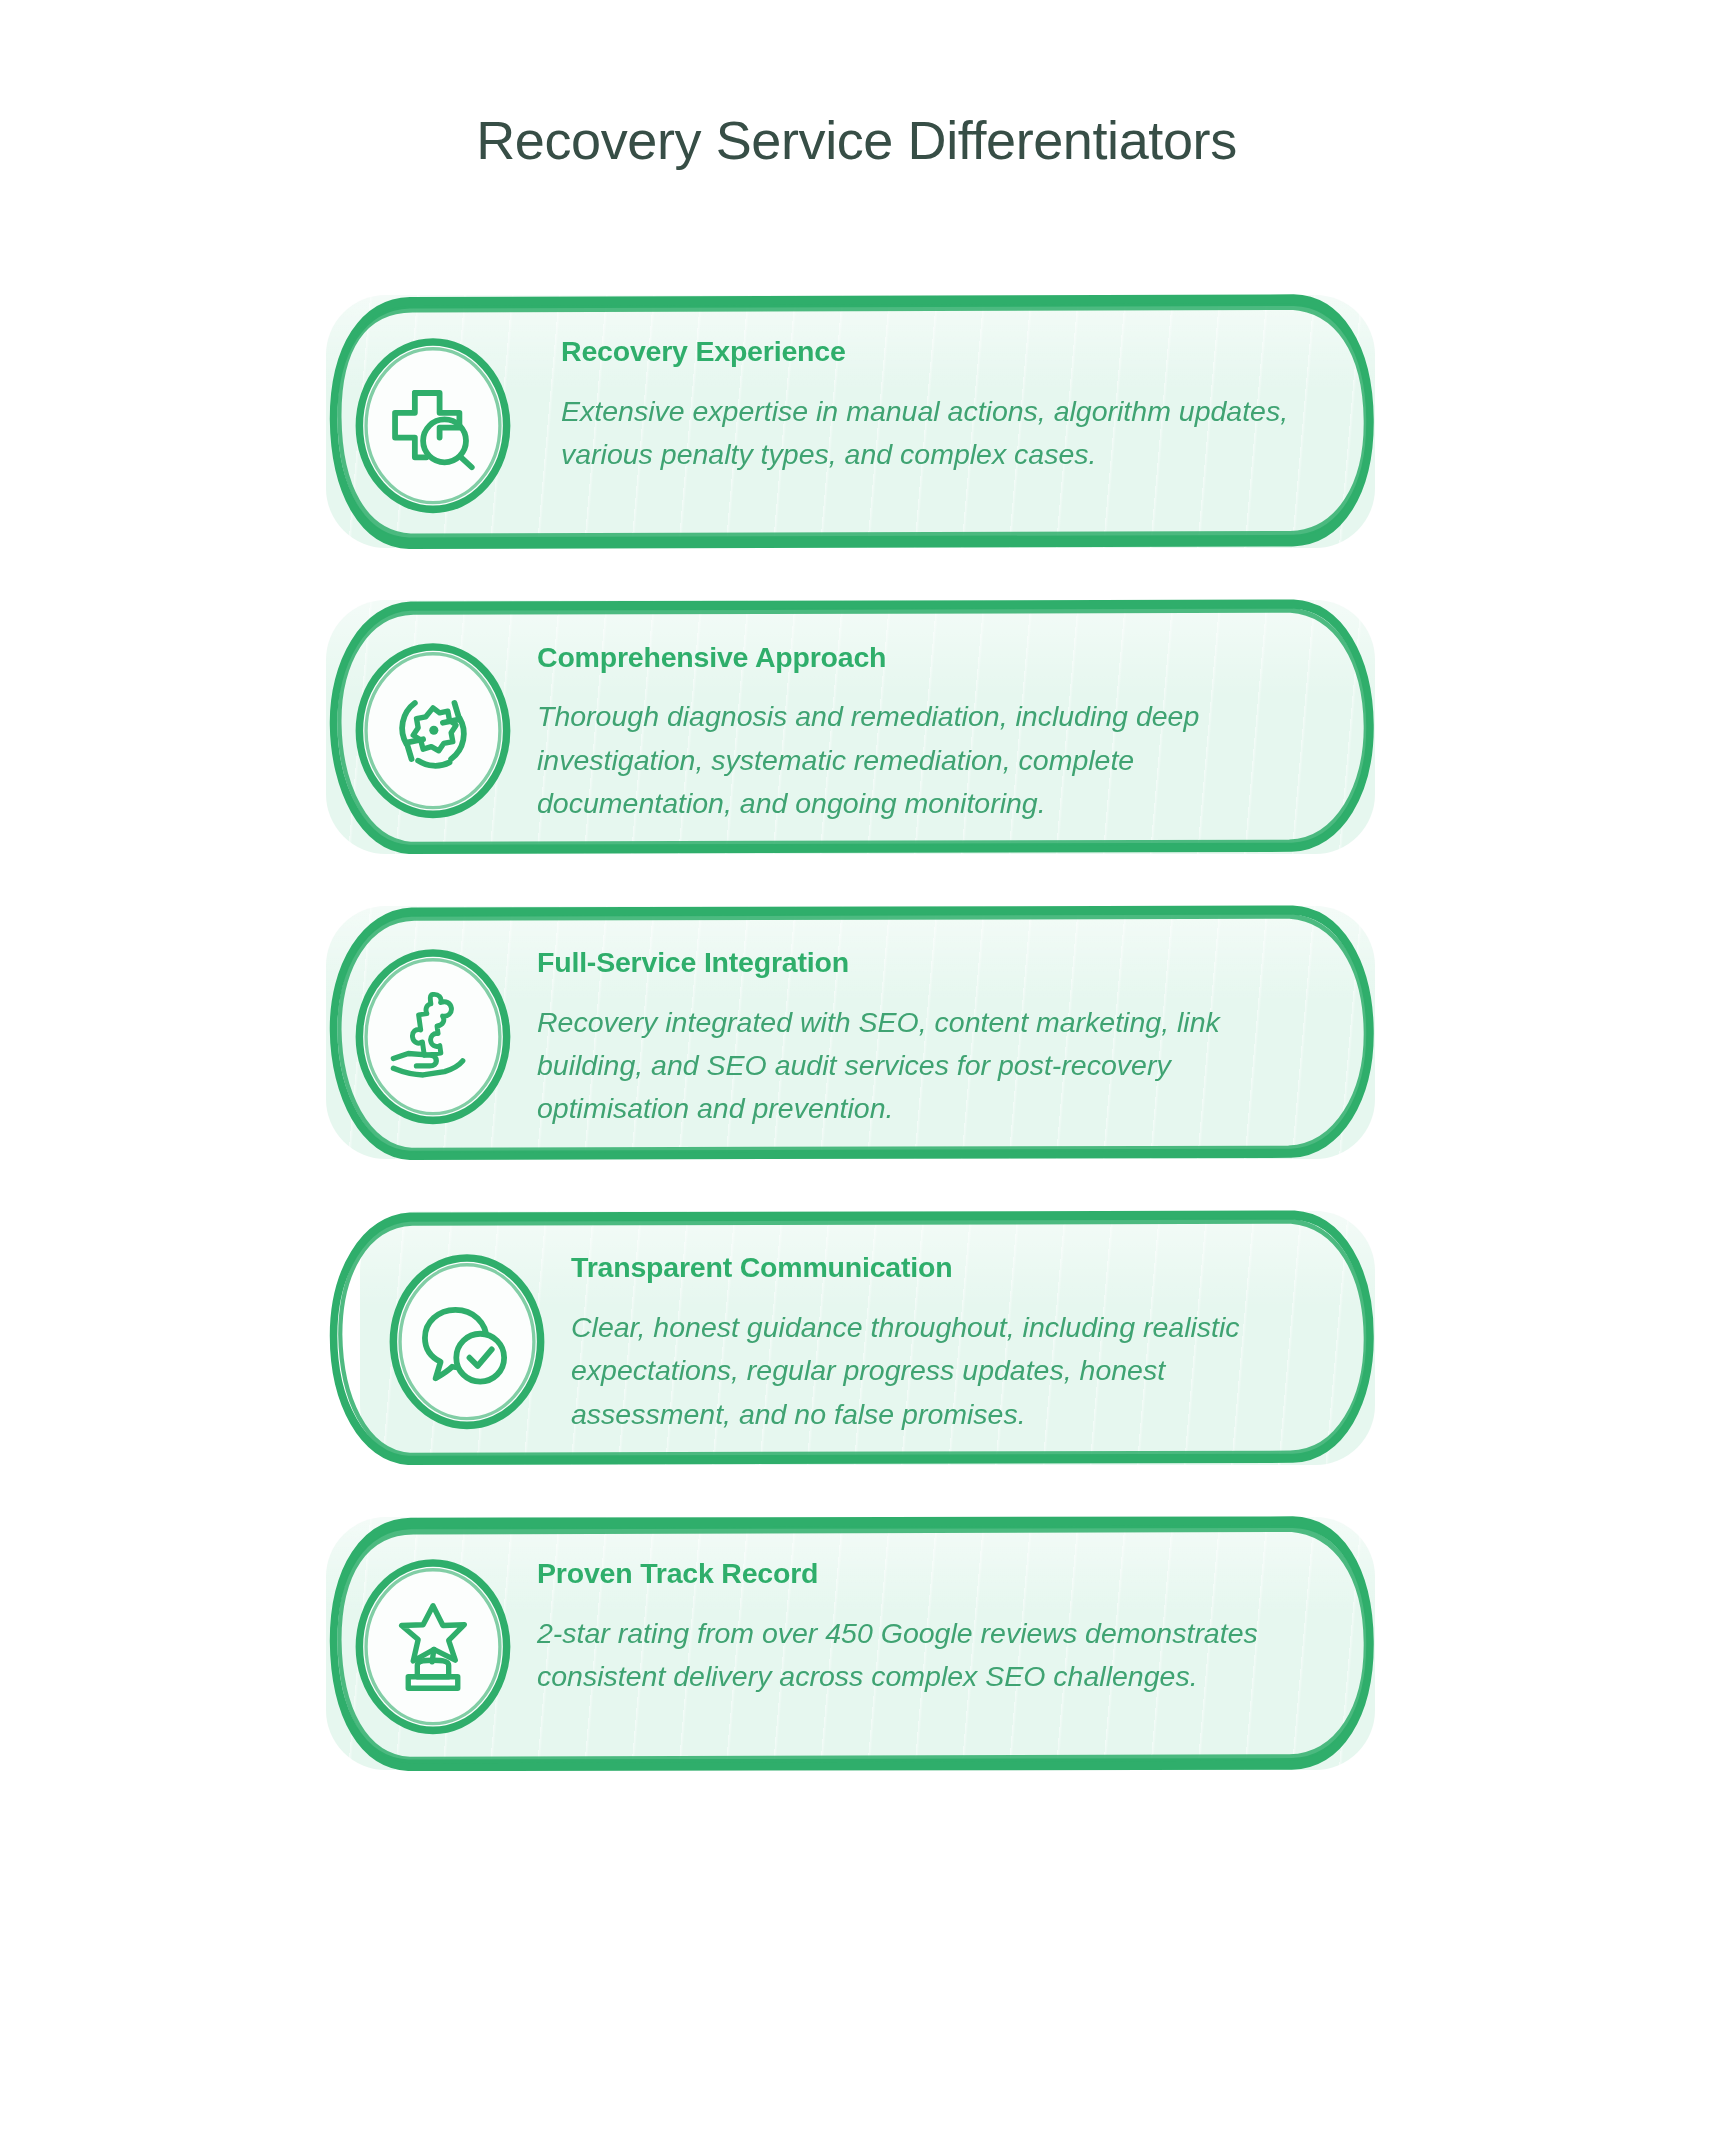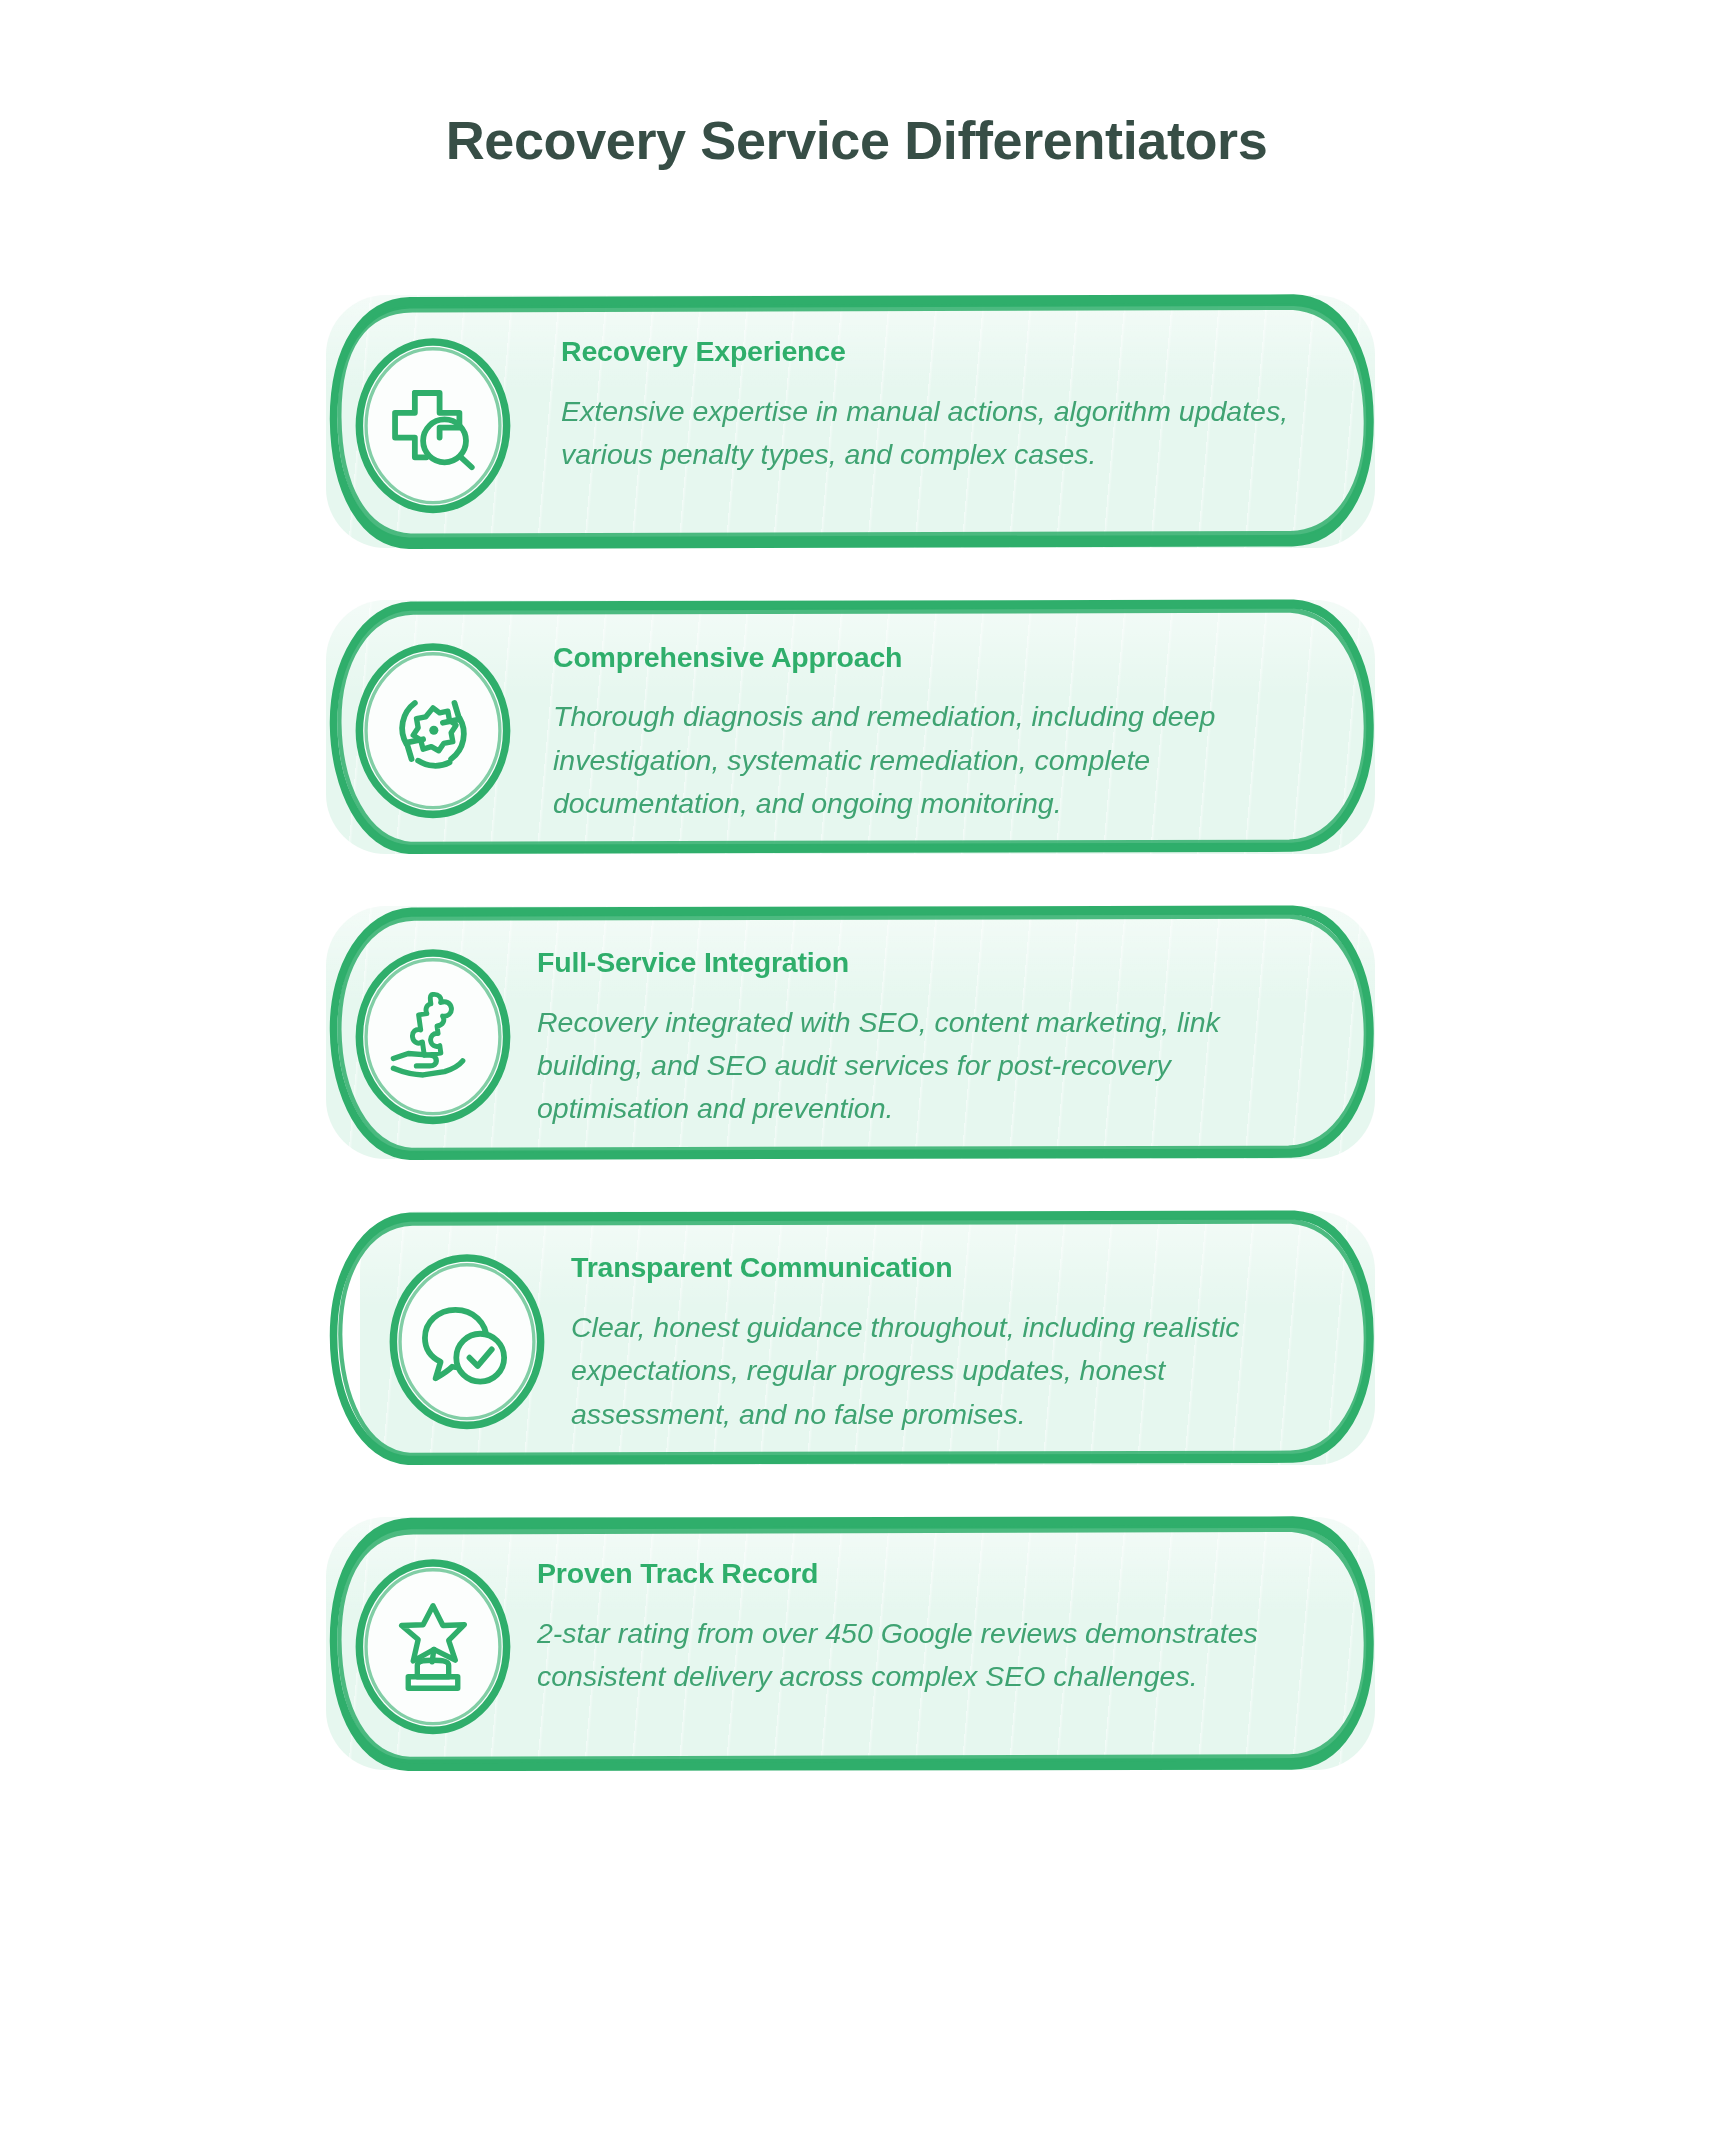--- a/index.html
+++ b/index.html
@@ -25,21 +25,21 @@
 
   
   .page-title {
     position: absolute;
     top: 109px;
     left: 0;
     width: 1713px;
     text-align: center;
     font-family: "Liberation Sans", sans-serif;
     font-size: 54px;
-    font-weight: 700;
+    font-weight: 400;
     letter-spacing: -0.4px;
     color: #374E46;
   }
 
   
   .cards {
     position: absolute;
     top: 295px;
     left: 326px;
     width: 1049px;
@@ -124,21 +124,21 @@
     font-weight: 400;
     color: #3FA372;
     line-height: 1.52;
     margin: 0;
     max-width: 738px;
     font-style: italic;
   }
 
   
   .card[data-idx="0"] .card-body { min-height: 164px; gap: 24px; }
-  .card[data-idx="1"] .card-body { min-height: 208px; gap: 16px; }
+  .card[data-idx="1"] .card-body { min-height: 208px; }
   .card[data-idx="2"] .card-body { min-height: 208px; }
   .card[data-idx="3"] .card-body { min-height: 208px; margin-left: 34px; }
   .card[data-idx="4"] .card-body { min-height: 164px; }
 </style>
 </head>
 <body>
 
 <div class="page">
 
   <div class="page-title">Recovery Service Differentiators</div>

